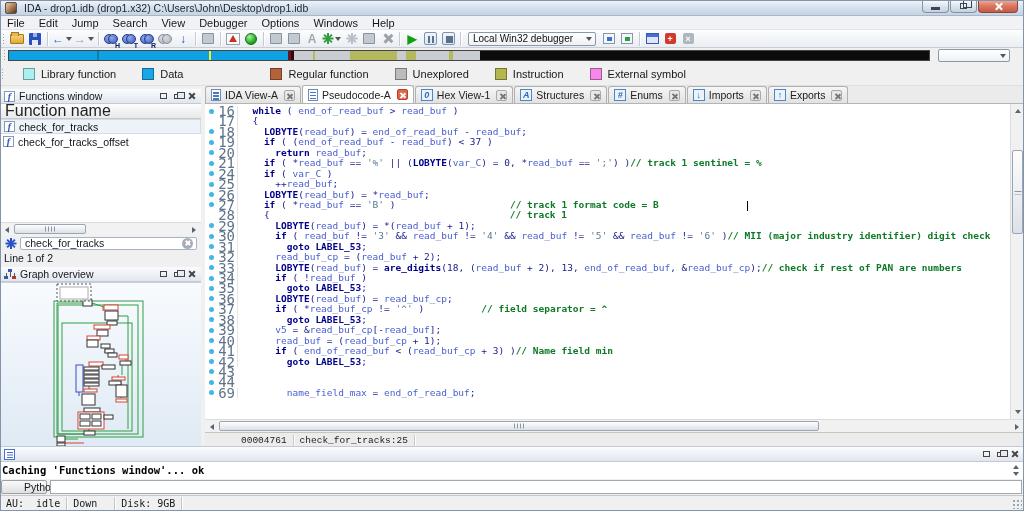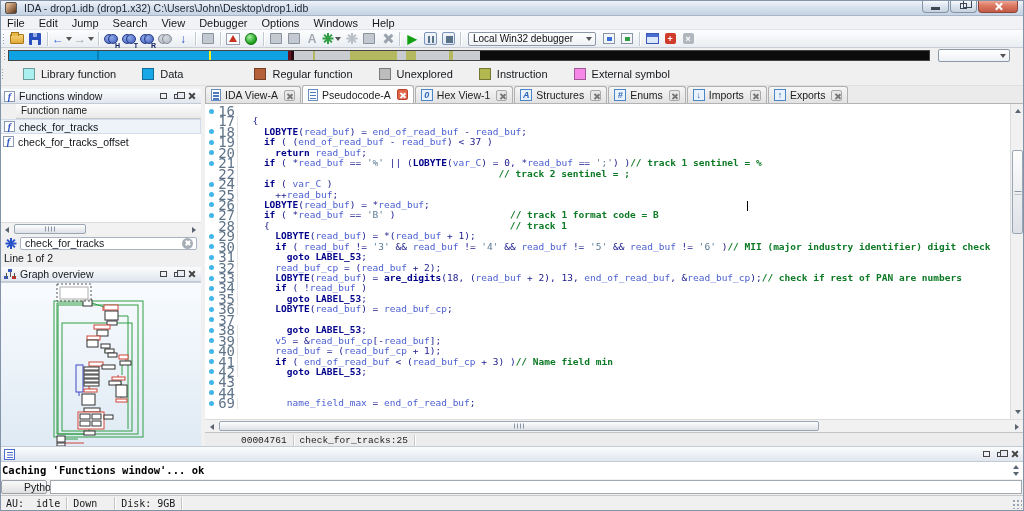--- a/index.html
+++ b/index.html
@@ -115,22 +115,22 @@
   .phbtn { width:14px; height:12px; display:flex; align-items:center; justify-content:center; }
   .s-max { width:7px; height:6px; border:1px solid #444; }
   .s-float { position:relative; width:6px; height:5px; border:1px solid #444; }
   .s-float::before { content:""; position:absolute; left:2px; top:-3px; width:6px; height:5px; border:1px solid #444; background:#e8ecf2; }
   .s-px { position:relative; width:8px; height:8px; }
   .s-px::before,.s-px::after { content:""; position:absolute; left:3.5px; top:0; width:1.8px; height:8px; background:#444; }
   .s-px::before { transform:rotate(45deg);} .s-px::after { transform:rotate(-45deg);}
   .f-icon { width:11px; height:11px; border:1px solid #8a98b0; background:#fff; color:#2a52c8;
     font-family:"Liberation Serif",serif; font-style:italic; font-weight:bold; font-size:10px; line-height:9px;
     text-align:center; margin-left:4px; flex:none; }
-  #func-colheader { position:absolute; left:16px; top:104px; width:201px; height:15px;
-    background:linear-gradient(#fdfdfd,#e9e9e9); border-bottom:1px solid #c8c8c8; font-size:10px; color:#222;
+  #func-colheader { position:absolute; left:0; top:104px; width:201px; height:15px;
+    background:linear-gradient(#fdfdfd,#e9e9e9); border-bottom:1px solid #c8c8c8; font-size:16px; color:#222;
     line-height:14px; padding-left:5px; }
   #func-list { position:absolute; left:0; top:119px; width:201px; height:103px; background:#fff; overflow:hidden; }
   .func-row { height:15px; display:flex; align-items:center; font-size:10.5px; color:#101418; }
   .func-row.selected { background:#eef2f9; border:1px solid #d4dceb; }
   .func-row .f-icon { margin:0 4px 0 3px; }
   .hscroll { position:absolute; left:0; top:222px; width:201px; height:13px; background:#f2f2f2; border-top:1px solid #dcdcdc; }
   .sb-btn { position:absolute; top:1px; width:12px; height:11px; display:flex; align-items:center; justify-content:center; }
   .tri-l { width:0; height:0; border-top:3.5px solid transparent; border-bottom:3.5px solid transparent; border-right:4px solid #5a6470; }
   .tri-r { width:0; height:0; border-top:3.5px solid transparent; border-bottom:3.5px solid transparent; border-left:4px solid #5a6470; }
   .tri-u { width:0; height:0; border-left:3.5px solid transparent; border-right:3.5px solid transparent; border-bottom:4px solid #5a6470; }
@@ -368,21 +368,21 @@
 <div id="legendrow">
   <div class="grip" style="margin-left:1px;"></div>
 <div class="leg-item" style="margin-left: 4px;">
       <span class="leg-swatch" style="background: rgb(170, 240, 240);"></span>
       <span class="leg-label">Library function</span>
     </div>
     <div class="leg-item" style="margin-left: 0px;">
       <span class="leg-swatch" style="background: rgb(24, 168, 232);"></span>
       <span class="leg-label">Data</span>
     </div>
-    <div class="leg-item" style="margin-left: 0px; padding-left: 45px;">
+    <div class="leg-item" style="margin-left: 16px; padding-left: 45px;">
       <span class="leg-swatch" style="background: rgb(181, 98, 59);"></span>
       <span class="leg-label">Regular function</span>
     </div>
     <div class="leg-item" style="margin-left: 0px;">
       <span class="leg-swatch" style="background: rgb(188, 188, 188);"></span>
       <span class="leg-label">Unexplored</span>
     </div>
     <div class="leg-item" style="margin-left: 0px;">
       <span class="leg-swatch" style="background: rgb(178, 184, 79);"></span>
       <span class="leg-label">Instruction</span>
@@ -576,20 +576,21 @@
     </svg></div>
 <div id="splitter"></div>
 
 <div id="code-view">
   <div id="code-lines">
       <div class="ln">
         <span class="dotc">
           <i></i>
         </span>
         <span class="numc">16</span>
+        <pre><span class="tok-p">  </span><span class="tok-k">while</span><span class="tok-p"> ( </span><span class="tok-i">end_of_read_buf</span><span class="tok-p"> &gt; </span><span class="tok-i">read_buf</span><span class="tok-p"> )</span></pre>
       </div>
       <div class="ln">
         <span class="dotc"></span>
         <span class="numc">17</span>
         <pre><span class="tok-p">  {</span></pre>
       </div>
       <div class="ln">
         <span class="dotc">
           <i></i>
         </span>
@@ -611,25 +612,20 @@
         <pre><span class="tok-p">      </span><span class="tok-k">return</span><span class="tok-p"> </span><span class="tok-i">read_buf</span><span class="tok-p">;</span></pre>
       </div>
       <div class="ln">
         <span class="dotc">
           <i></i>
         </span>
         <span class="numc">21</span>
         <pre><span class="tok-p">    </span><span class="tok-k">if</span><span class="tok-p"> ( *</span><span class="tok-i">read_buf</span><span class="tok-p"> == </span><span class="tok-c">'%'</span><span class="tok-p"> || (</span><span class="tok-f">LOBYTE</span><span class="tok-p">(</span><span class="tok-i">var_C</span><span class="tok-p">) = </span><span class="tok-n">0</span><span class="tok-p">, *</span><span class="tok-i">read_buf</span><span class="tok-p"> == </span><span class="tok-c">';'</span><span class="tok-p">) )</span><span class="tok-m">// track 1 sentinel = %</span></pre>
       </div>
       <div class="ln">
-        <span class="dotc"></span>
-        <span class="numc">22</span>
-        <pre><span class="tok-p">                                             </span><span class="tok-m">// track 2 sentinel = ;</span></pre>
-      </div>
-      <div class="ln">
         <span class="dotc">
           <i></i>
         </span>
         <span class="numc">24</span>
         <pre><span class="tok-p">    </span><span class="tok-k">if</span><span class="tok-p"> ( </span><span class="tok-i">var_C</span><span class="tok-p"> )</span></pre>
       </div>
       <div class="ln">
         <span class="dotc">
           <i></i>
         </span>
@@ -709,20 +705,21 @@
           <i></i>
         </span>
         <span class="numc">36</span>
         <pre><span class="tok-p">      </span><span class="tok-f">LOBYTE</span><span class="tok-p">(</span><span class="tok-i">read_buf</span><span class="tok-p">) = </span><span class="tok-i">read_buf_cp</span><span class="tok-p">;</span></pre>
       </div>
       <div class="ln">
         <span class="dotc">
           <i></i>
         </span>
         <span class="numc">37</span>
+        <pre><span class="tok-p">      </span><span class="tok-k">if</span><span class="tok-p"> ( *</span><span class="tok-i">read_buf_cp</span><span class="tok-p"> != </span><span class="tok-c">'^'</span><span class="tok-p"> )</span><span class="tok-p">          </span><span class="tok-m">// field separator = ^</span></pre>
       </div>
       <div class="ln">
         <span class="dotc">
           <i></i>
         </span>
         <span class="numc">38</span>
         <pre><span class="tok-p">        </span><span class="tok-k">goto</span><span class="tok-p"> </span><span class="tok-f">LABEL_53</span><span class="tok-p">;</span></pre>
       </div>
       <div class="ln">
         <span class="dotc">

